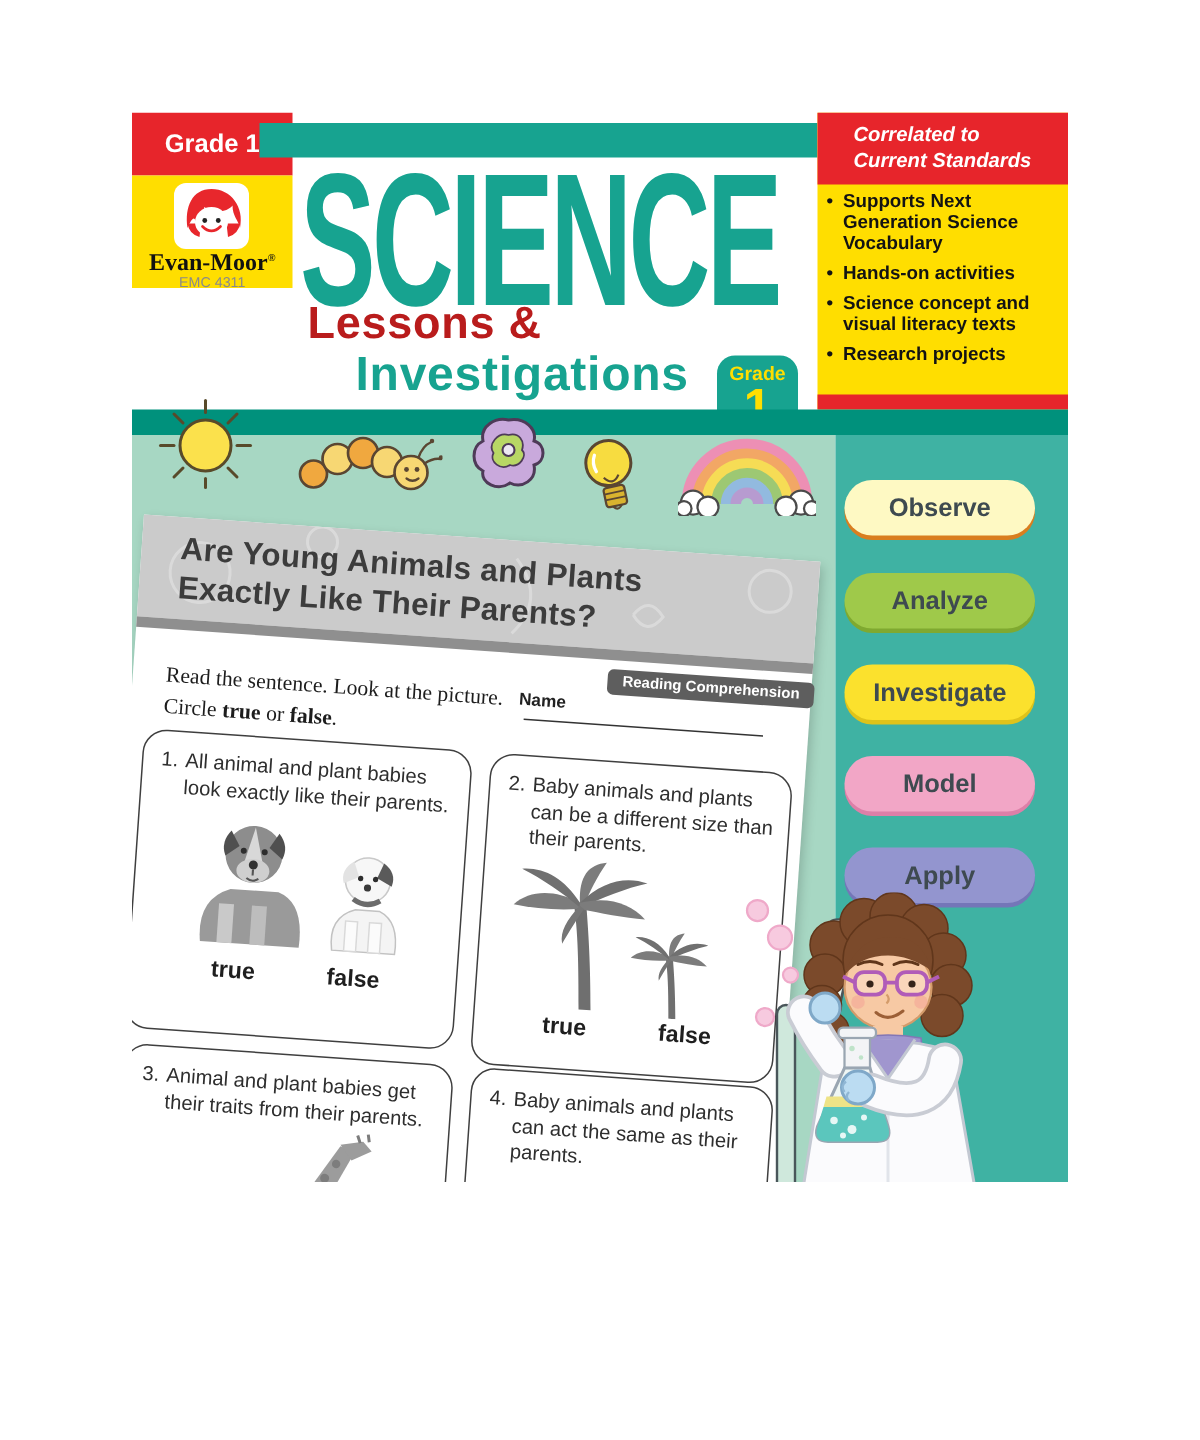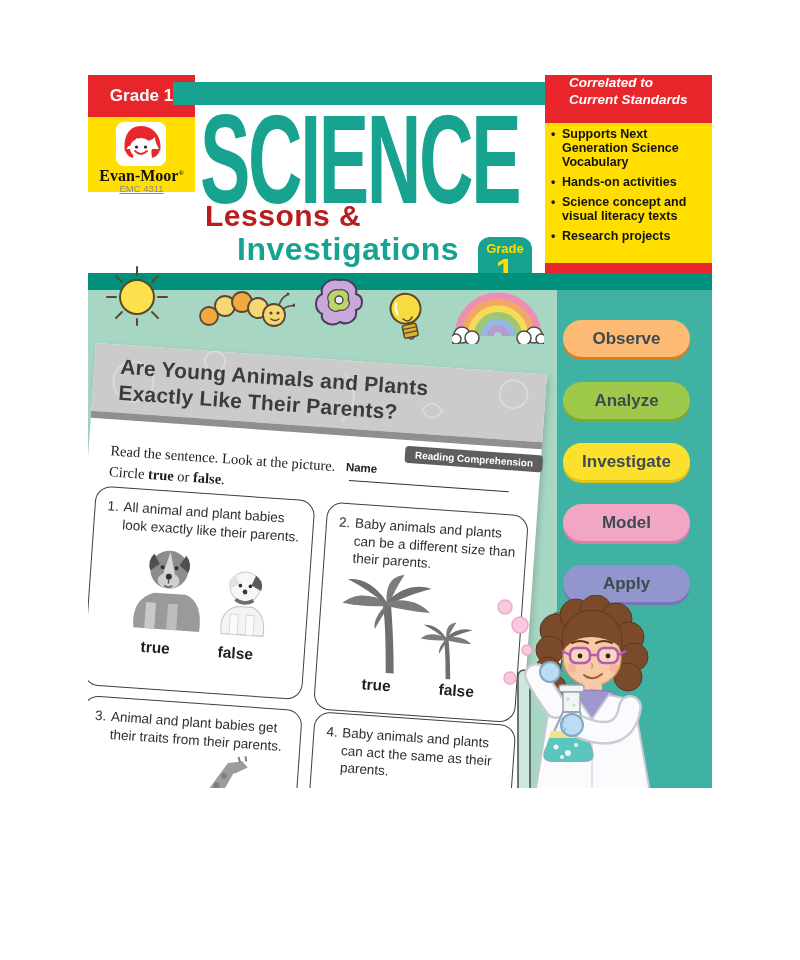--- a/index.html
+++ b/index.html
@@ -6,49 +6,49 @@
   .page{position:relative;width:800px;height:788px;background:#fff;font-family:"Liberation Sans",sans-serif;overflow:hidden;}
   .abs{position:absolute;}
   .cover{position:absolute;left:88px;top:75px;width:624px;height:805px;background:#fff;overflow:hidden;}
 
   
   .badge-red{left:0;top:0;width:107px;height:42px;background:#E7252B;color:#fff;font-weight:bold;font-size:17px;display:flex;align-items:center;justify-content:center;}
   .badge-yellow{left:0;top:42px;width:107px;height:75px;background:#FFDE00;text-align:center;}
   .logo-box{left:27px;top:4px;width:52px;height:46px;}
   .pub-name{left:0;top:50px;width:107px;font-family:"Liberation Serif",serif;font-weight:bold;font-size:16px;color:#111;}
   .pub-reg{font-size:7px;vertical-align:super;}
-  .pub-code{left:0;top:66px;width:107px;font-size:9.5px;color:#8a8a8a;text-decoration:underline;}
+  .pub-code{left:0;top:66px;width:107px;font-size:9.5px;color:#8a8a8a;}
 
   
   .topbar{left:85px;top:7px;width:372px;height:23px;background:#17A390;}
   .title-main{left:112px;top:22px;font-size:126px;line-height:1;font-weight:bold;color:#17A390;letter-spacing:-4px;transform:scaleX(0.6);transform-origin:left top;white-space:nowrap;}
   .title-sub1{left:117px;top:124px;font-size:30px;font-weight:bold;color:#b91c1c;letter-spacing:.5px;}
   .title-sub2{left:149px;top:156px;font-size:32px;font-weight:bold;color:#17A390;letter-spacing:.5px;}
   .grade-chip{left:390px;top:135px;width:54px;height:54px;background:#17A390;border-radius:12px;text-align:center;color:#FFDE00;margin-top:27px;}
   .grade-chip .gc-l{display:block;font-size:13px;font-weight:bold;margin-top:4px;}
   .grade-chip .gc-n{display:block;font-size:33px;font-weight:bold;line-height:.9;}
 
   
   .std-panel{left:457px;top:0;width:167px;height:198px;background:#FFDE00;}
-  .std-header{position:absolute;left:0;top:0;width:100%;height:48px;background:#E7252B;color:#fff;font-weight:bold;font-style:italic;font-size:13.5px;line-height:1.25;display:flex;flex-direction:column;padding-left:24px;box-sizing:border-box;}
+  .std-header{position:absolute;left:0;top:0;width:100%;height:48px;background:#E7252B;color:#fff;font-weight:bold;font-style:italic;font-size:13.5px;line-height:1.25;display:flex;flex-direction:column;justify-content:center;padding-left:24px;box-sizing:border-box;}
   .std-list{position:absolute;left:6px;top:52px;margin:0;padding:0;list-style:none;}
   .std-list li{position:relative;padding-left:11px;font-size:12.5px;font-weight:bold;color:#131313;line-height:1.12;margin-bottom:6px;}
   .std-list li::before{content:"•";position:absolute;left:0;top:0;}
   .std-redstrip{position:absolute;left:0;top:188px;width:100%;height:10px;background:#E7252B;}
 
   
   .teal-strip{left:0;top:198px;width:624px;height:17px;background:#00917C;z-index:1;}
   .main-left{left:0;top:215px;width:469px;height:590px;background:#A7D7C3;z-index:0;}
   .main-right{left:469px;top:215px;width:155px;height:590px;background:#3FB2A3;z-index:0;}
   .band{left:0;top:757px;width:624px;height:48px;background:#13997F;z-index:5;}
   .doodle{z-index:2;}
 
   
   .skill-btn{left:475px;width:127px;height:37px;border-radius:19px;display:flex;align-items:center;justify-content:center;font-weight:bold;font-size:17px;color:#3E4A50;z-index:3;}
-  .btn-observe{top:245px;background:#fdba74;box-shadow:0 3px 0 #D97E1F;}
+  .btn-observe{top:245px;background:#fef9c3;box-shadow:0 3px 0 #D97E1F;}
   .btn-analyze{top:307px;background:#9FC94A;box-shadow:0 3px 0 #7FA930;}
   .btn-investigate{top:368px;background:#FBE12D;box-shadow:0 3px 0 #DFC31A;}
   .btn-model{top:429px;background:#F2A6C6;box-shadow:0 3px 0 #DD7FA8;}
   .btn-apply{top:490px;background:#9395CF;box-shadow:0 3px 0 #7476B8;}
 
   
   .ws{left:8px;top:268px;width:452px;height:562px;background:#fff;transform:rotate(4deg);transform-origin:0 0;z-index:4;box-shadow:2px 3px 7px rgba(0,0,0,.18);}
   .ws-banner{position:absolute;left:0;top:0;width:100%;height:68px;background:#CBCBCB;overflow:hidden;}
   .ws-title{position:absolute;left:26px;top:9px;font-size:21px;font-weight:bold;color:#3C3C3C;line-height:1.22;letter-spacing:.2px;}
   .ws-strip{position:absolute;left:0;top:68px;width:100%;height:7px;background:#8F8F8F;}

